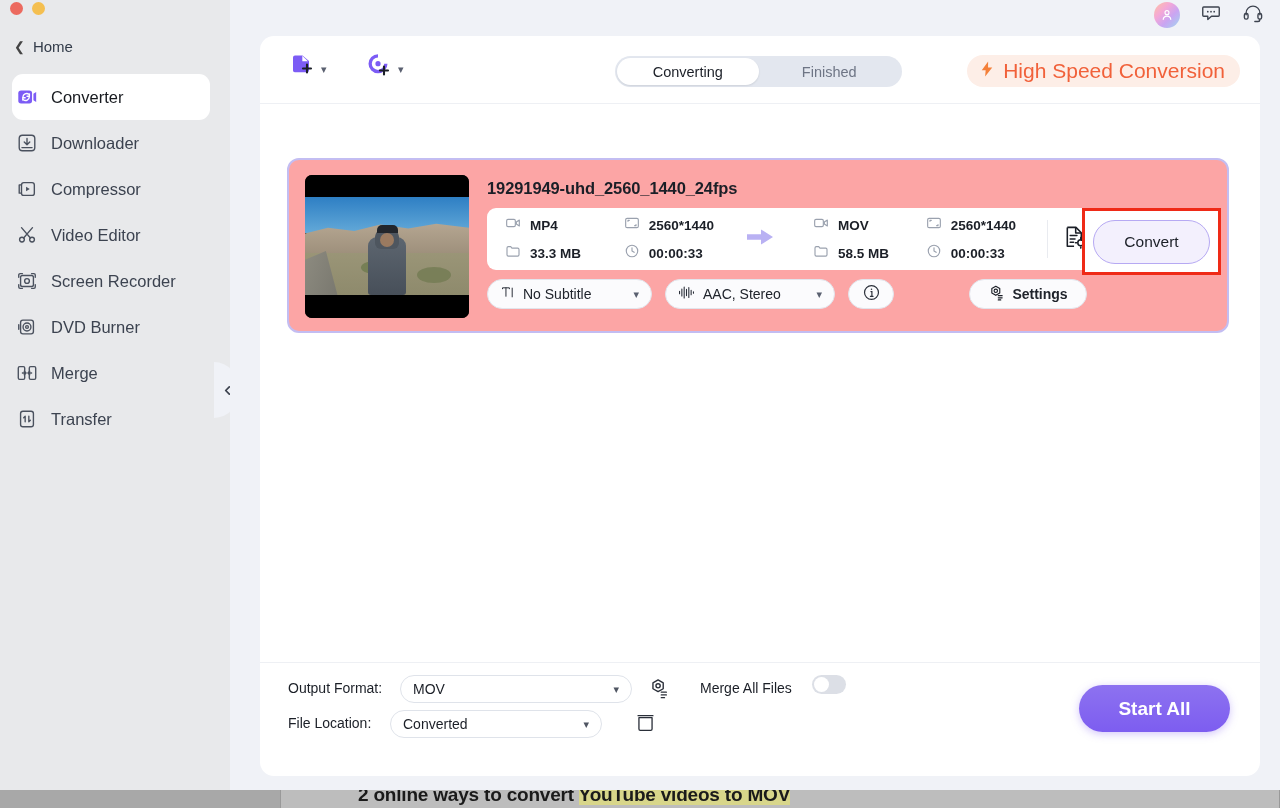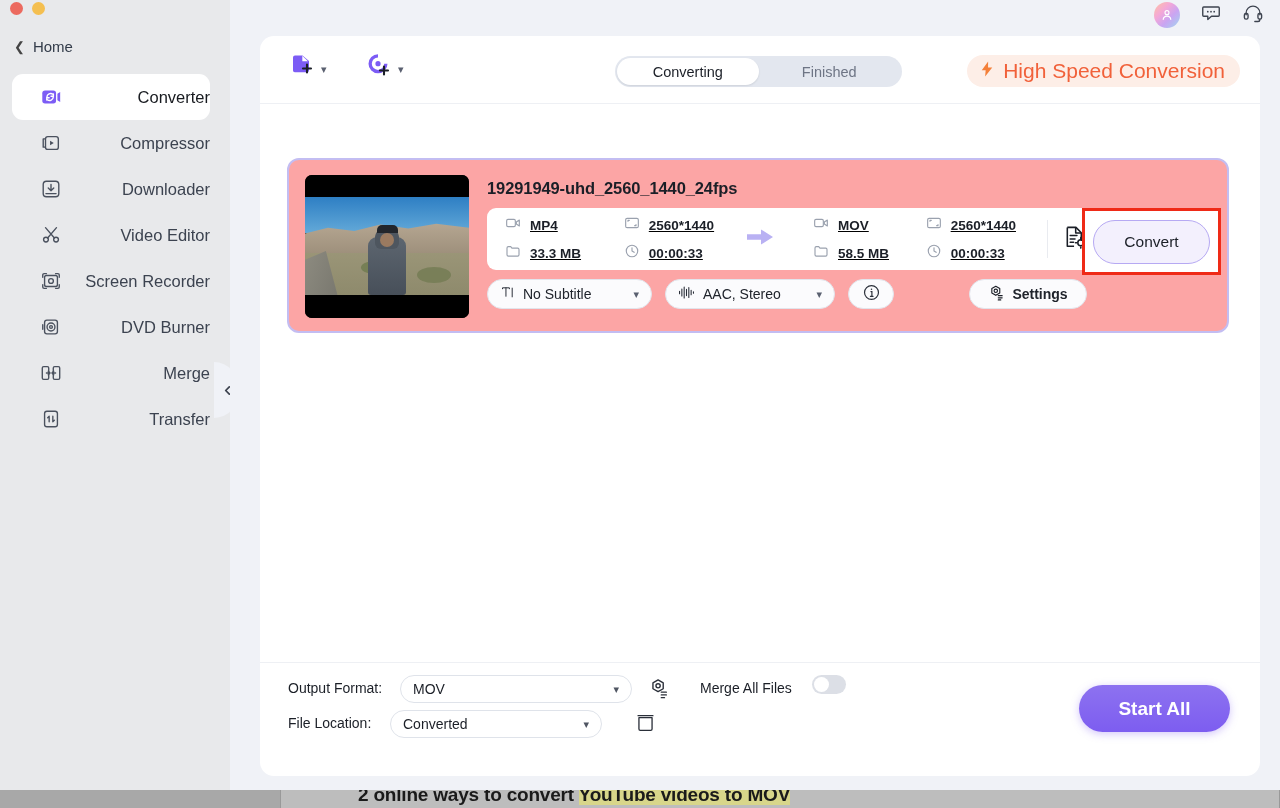--- a/index.html
+++ b/index.html
@@ -48,25 +48,24 @@
   #home-row {
     position: absolute; left: 14px; top: 38px;
     display: flex; align-items: center; gap: 8px;
     font-size: 15px; color: #333c4a; cursor: pointer;
   }
   #home-row .chev { font-size: 13px; color: #444; line-height: 1; }
 
   #navlist { position: absolute; left: 12px; top: 74px; width: 198px; }
   .nav-item {
     display: flex; align-items: center; gap: 13px;
-    height: 46px; padding-left: 28px;
+    height: 46px; padding-left: 4px;
     border-radius: 11px;
     color: #3c4350; font-size: 16.5px;
     cursor: pointer;
-    justify-content: space-between;
   }
   .nav-item.active { background: #ffffff; color: #171a1f; font-weight: 500; }
   .nav-icon { width: 22px; height: 22px; flex: 0 0 22px; display: block; }
 
   
   #collapse {
     position: absolute; left: 214px; top: 362px;
     width: 26px; height: 56px;
     background: #f0f2f7;
     border-radius: 0 26px 26px 0 / 0 28px 28px 0;
@@ -173,21 +172,21 @@
 
   #file-title {
     position: absolute; left: 198px; top: 19px;
     font-size: 16.5px; font-weight: bold; color: #1b1f27; letter-spacing: -.1px;
   }
 
   #meta-strip {
     position: absolute; left: 198px; top: 48px;
     width: 716px; height: 62px;
     background: #ffffff; border-radius: 9px;
-    display: flex; align-items: center; text-decoration: underline;
+    display: flex; align-items: center;
   }
   .meta-group { position: relative; width: 250px; padding-left: 18px; }
   .meta-group.right { padding-left: 30px; }
   .mrow { display: flex; align-items: center; height: 28px; gap: 0; }
   .mcell { display: flex; align-items: center; gap: 9px; width: 128px; }
   .mcell.wide { width: 122px; }
   .mval { font-size: 13.5px; font-weight: bold; color: #1b1f27; white-space: nowrap; }
   .arrow-wrap { width: 46px; display: flex; justify-content: center; }
   .vdiv { width: 1px; height: 38px; background: #e9ebf0; margin-left: 14px; }
   #doc-gear { margin-left: 14px; cursor: pointer; }
@@ -292,37 +291,37 @@
               <path d="M7.5 12.2a4.2 4.2 0 016.6-3.2M14.6 11.8a4.2 4.2 0 01-6.6 3.2" stroke="#fff" stroke-width="1.5" fill="none" stroke-linecap="round"></path>
               <path d="M14.6 8.6v2.6h-2.6M7.4 15.4v-2.6H10" stroke="#fff" stroke-width="1.5" fill="none" stroke-linecap="round" stroke-linejoin="round"></path>
             </svg>
         </span>
         <span>Converter</span>
       </div>
 
       <div class="nav-item">
         <span class="nav-icon">
           <svg viewBox="0 0 24 24" width="22" height="22" fill="none" stroke="#4a515e" stroke-width="1.5">
+              <rect x="3.5" y="3.5" width="17" height="17" rx="3.5"></rect>
+              <path d="M12 7v7m0 0l-3-3m3 3l3-3" stroke-linecap="round" stroke-linejoin="round"></path>
+              <path d="M6.5 17h11" stroke-linecap="round"></path>
+            </svg>
+        </span>
+        <span>Downloader</span>
+      </div>
+
+      <div class="nav-item">
+        <span class="nav-icon">
+          <svg viewBox="0 0 24 24" width="22" height="22" fill="none" stroke="#4a515e" stroke-width="1.5">
               <rect x="6" y="5" width="14" height="14" rx="2.5"></rect>
               <path d="M11 9.5l4 2.5-4 2.5z" fill="#4a515e" stroke="none"></path>
               <path d="M3.5 7.5v9M3.5 16.5h2M3.5 7.5h2" stroke-linecap="round"></path>
             </svg>
         </span>
         <span>Compressor</span>
-      </div>
-
-      <div class="nav-item">
-        <span class="nav-icon">
-          <svg viewBox="0 0 24 24" width="22" height="22" fill="none" stroke="#4a515e" stroke-width="1.5">
-              <rect x="3.5" y="3.5" width="17" height="17" rx="3.5"></rect>
-              <path d="M12 7v7m0 0l-3-3m3 3l3-3" stroke-linecap="round" stroke-linejoin="round"></path>
-              <path d="M6.5 17h11" stroke-linecap="round"></path>
-            </svg>
-        </span>
-        <span>Downloader</span>
       </div>
 
       <div class="nav-item">
         <span class="nav-icon">
           <svg viewBox="0 0 24 24" width="22" height="22" fill="none" stroke="#4a515e" stroke-width="1.5">
               <circle cx="6.5" cy="17" r="2.6"></circle>
               <circle cx="17.5" cy="17" r="2.6"></circle>
               <path d="M8.3 15.2L18 4M15.7 15.2L6 4" stroke-linecap="round"></path>
             </svg>
         </span>

